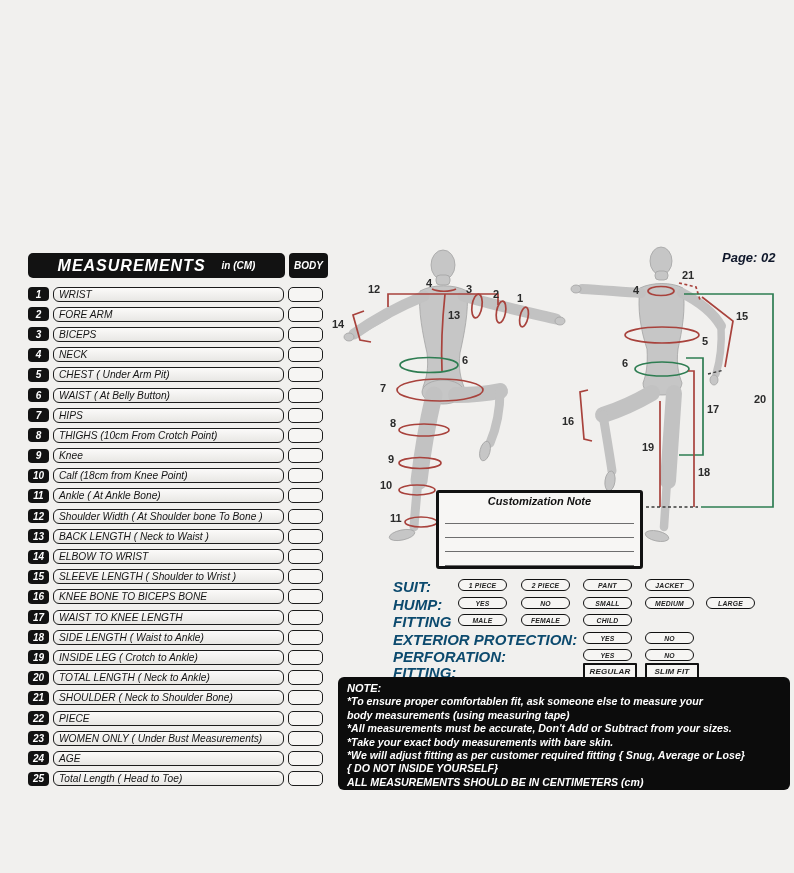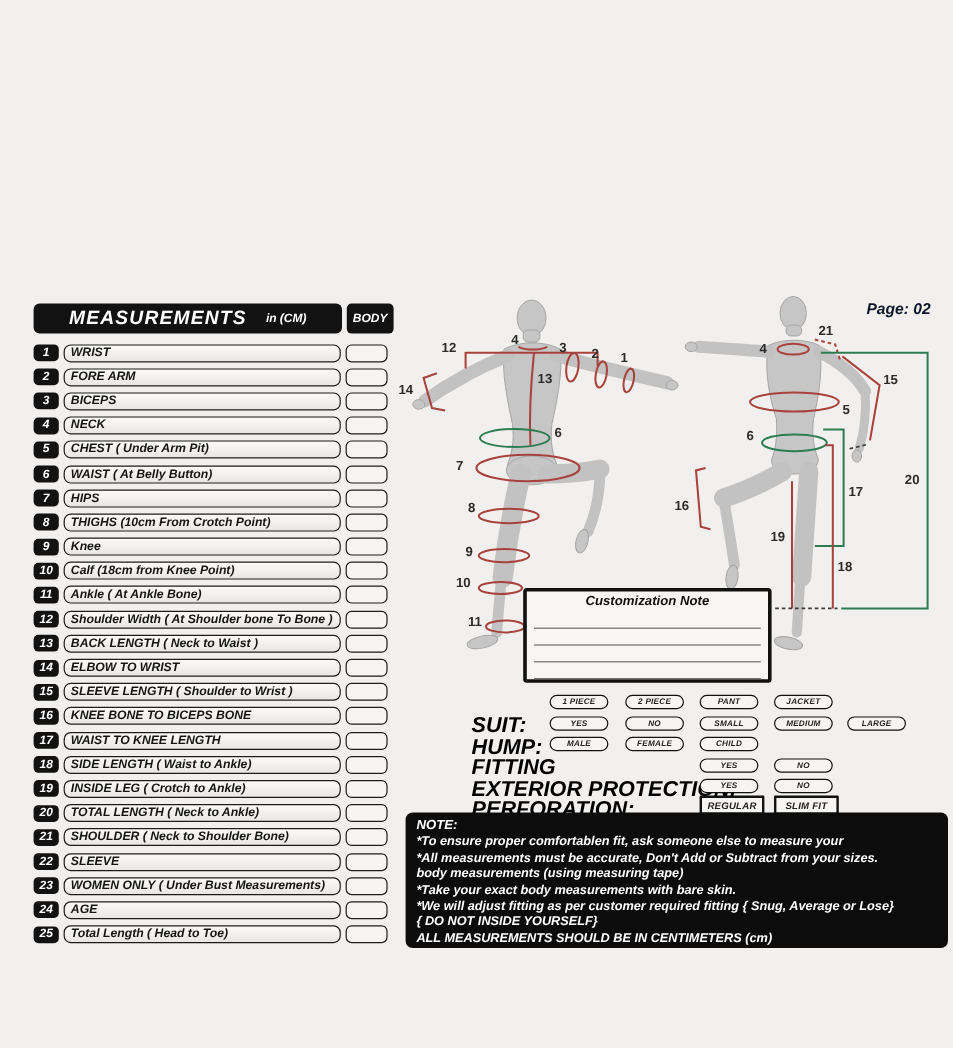--- a/index.html
+++ b/index.html
@@ -33,21 +33,21 @@
   }
   .m-row{display:flex;align-items:center;height:20.2px;gap:4px;}
   .row-num{
     width:21px;height:14px;background:#121212;border-radius:4px;
     color:#fff;font-style:italic;font-weight:bold;font-size:10px;
     display:flex;align-items:center;justify-content:center;flex:none;
   }
   .row-label{
     width:224px;height:13px;border:1.6px solid #1c1c1c;border-radius:6px;
     background:linear-gradient(#fbfaf9,#e8e7e4);
-    font-style:italic;font-weight:bold;font-size:10.2px;color:#151515;
+    font-style:italic;font-weight:normal;font-size:10.2px;color:#151515;
     display:flex;align-items:center;padding-left:5px;white-space:nowrap;
     overflow:hidden;flex:none;
   }
   .row-body{
     width:33px;height:13px;border:1.5px solid #1c1c1c;border-radius:5px;
     background:#f6f5f3;flex:none;
   }
 
   
   .figs{position:absolute;left:330px;top:243px;}
@@ -68,22 +68,22 @@
   .cnote-title{
     text-align:center;font-style:italic;font-weight:bold;font-size:11px;color:#111;
     height:15px;
   }
   .cnote-line{height:13px;border-bottom:1px solid #6e6e6e;margin:0 6px;}
 
   
   .options{position:absolute;left:393px;top:572px;width:400px;height:104px;}
   .opt-row{position:absolute;left:0;width:100%;height:14px;}
   .opt-label{
-    position:absolute;left:0;top:16px;
-    font-style:italic;font-weight:bold;font-size:18px;color:#000000;white-space:nowrap;
+    position:absolute;left:0;top:0;
+    font-style:italic;font-weight:bold;font-size:15px;color:#0c4a6e;white-space:nowrap;
   }
   .opt-btn{
     position:absolute;top:1px;width:47px;height:10px;
     border:1.6px solid #111;border-radius:6px;background:#f6f5f3;
     display:flex;align-items:center;justify-content:center;
     font-style:italic;font-weight:bold;font-size:6.8px;color:#222;
     letter-spacing:0.2px;white-space:nowrap;
   }
   .opt-btn.square{
     border-radius:1px;border-width:2px;width:50px;height:12px;font-size:8px;top:-1px;
@@ -236,21 +236,21 @@
   </div>
 
   <div class="m-row">
     <div class="row-num">21</div>
     <div class="row-label">SHOULDER ( Neck to Shoulder Bone)</div>
     <div class="row-body"></div>
   </div>
 
   <div class="m-row">
     <div class="row-num">22</div>
-    <div class="row-label">SLEEVE</div>
+    <div class="row-label">PIECE</div>
     <div class="row-body"></div>
   </div>
 
   <div class="m-row">
     <div class="row-num">23</div>
     <div class="row-label">WOMEN ONLY ( Under Bust Measurements)</div>
     <div class="row-body"></div>
   </div>
 
   <div class="m-row">
@@ -425,22 +425,22 @@
   <div class="opt-btn square" style="left: 190px;">REGULAR</div>
 
   <div class="opt-btn square" style="left: 252px;">SLIM FIT</div>
 </div>
   </div>
 
   <div class="note">
     <div class="note-title">NOTE:</div>
     <div id="note-lines">
         <div class="note-line">*To ensure proper comfortablen  fit, ask someone else to measure your</div>
+        <div class="note-line">body measurements (using measuring tape)</div>
         <div class="note-line">*All measurements must be accurate, Don't Add or Subtract from your sizes.</div>
-        <div class="note-line">body measurements (using measuring tape)</div>
         <div class="note-line">*Take your exact body measurements with bare skin.</div>
         <div class="note-line">*We will adjust fitting as per customer required fitting { Snug, Average or Lose}</div>
         <div class="note-line">{ DO NOT INSIDE YOURSELF}</div>
         <div class="note-line">ALL MEASUREMENTS SHOULD BE IN CENTIMETERS (cm)</div>
       </div>
   </div>
 
 </div>
 
 </body></html>

